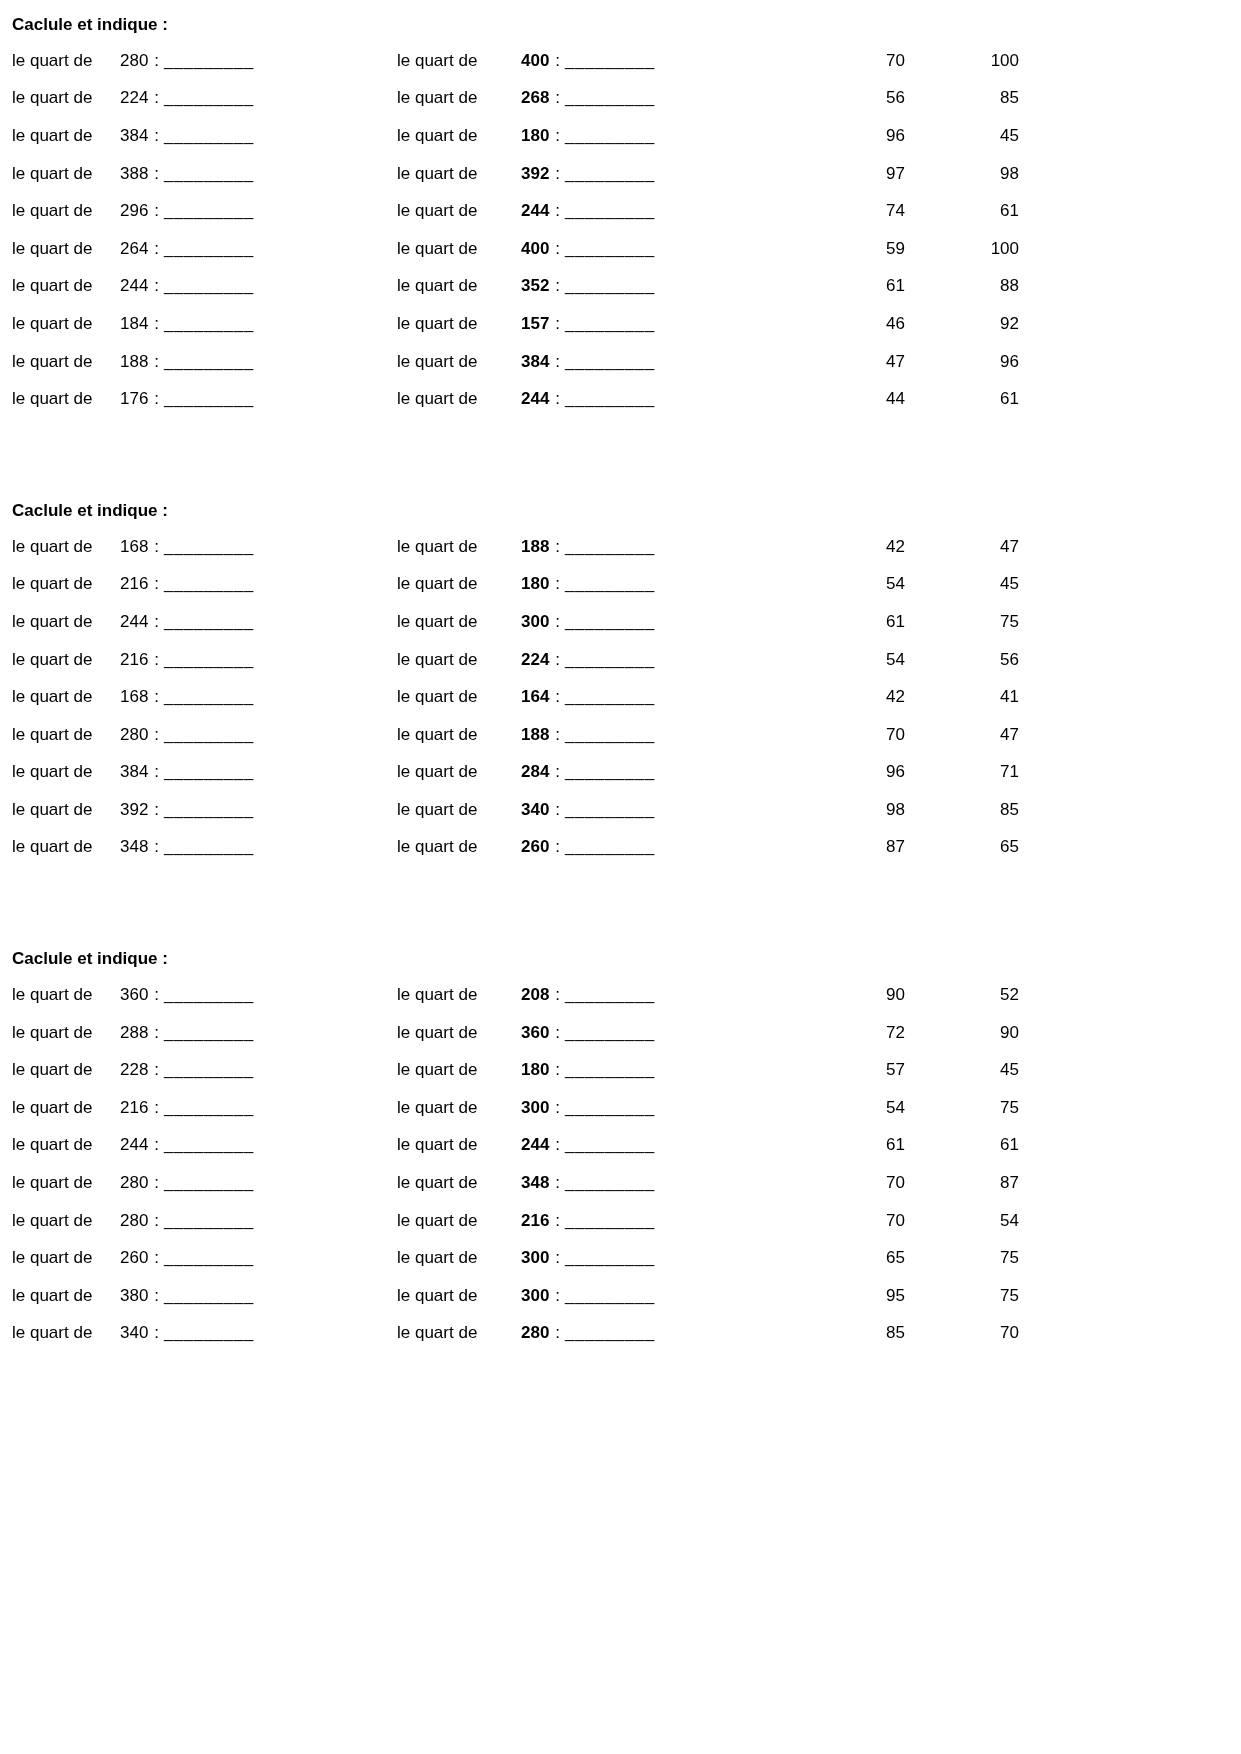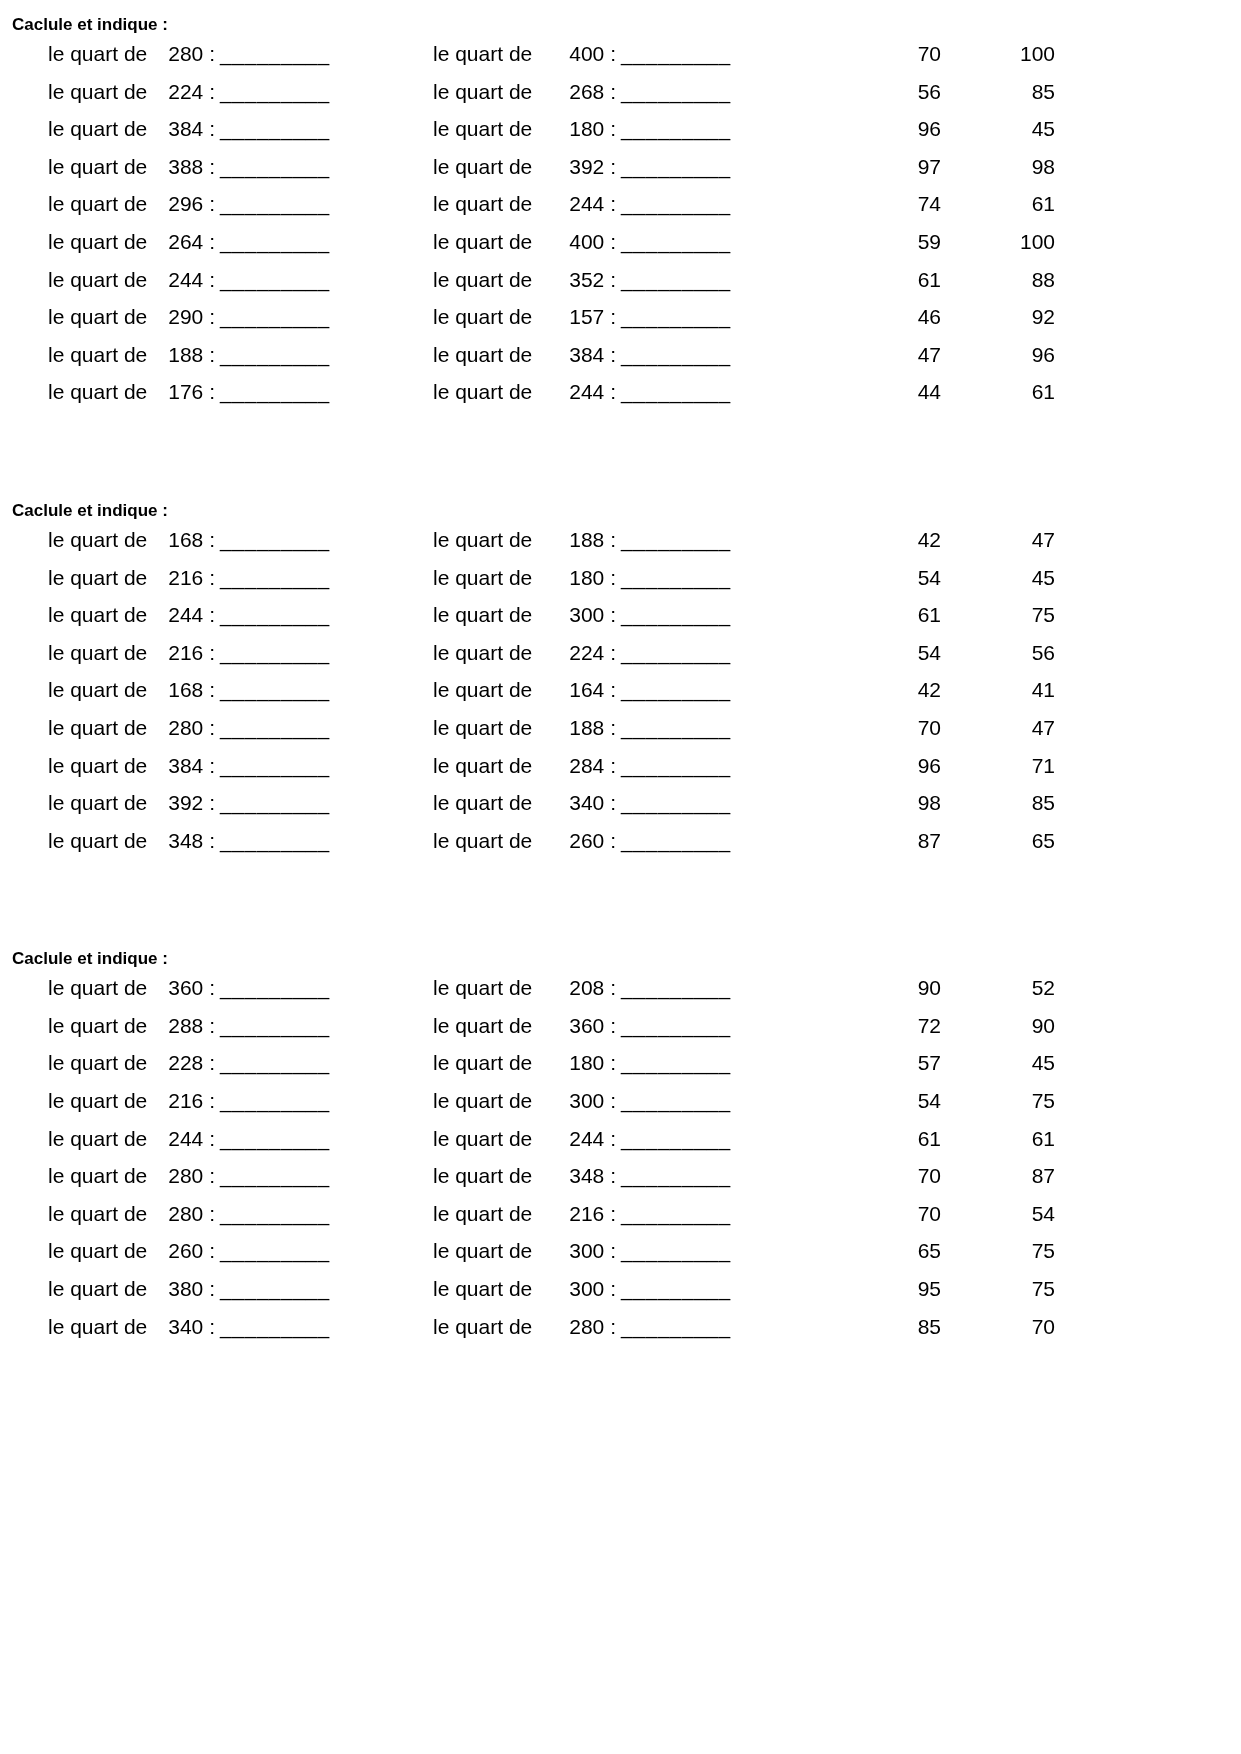--- a/index.html
+++ b/index.html
@@ -22,36 +22,35 @@
     margin-bottom: 82px;
   }
   .heading {
     font-size: 17px;
     font-weight: bold;
     line-height: 22px;
     margin: 0 0 6px 0;
   }
   .row {
     display: flex;
-    align-items: flex-start;
+    align-items: center;
     height: 37.6px;
-    font-size: 21px;
-    margin-left: 36px;
+    font-size: 17px;
   }
   .cell { white-space: nowrap; }
   .c1 { width: 385px; }
   .c2 { width: 430px; }
   .c3 { width: 78px;  text-align: right; }
   .c4 { width: 114px; text-align: right; }
   .num {
     display: inline-block;
     text-align: right;
   }
   .c1 .num { width: 56px; }
-  .c2 .num { width: 72px; }
+  .c2 .num { width: 72px; font-weight: bold; }
   .colon { margin: 0 5px 0 6px; }
   .blank { letter-spacing: 0.5px; }
 </style>
 </head>
 <body>
 
 <main class="page" id="sheet">
   <section class="exercise-section">
     <h2 class="heading">Caclule et indique :</h2>
     <div class="rows">
@@ -98,21 +97,21 @@
   </div>
 
   <div class="row">
     <div class="cell c1"><span class="lbl">le quart de</span><span class="num">244</span><span class="colon">:</span><span class="blank">_________</span></div>
     <div class="cell c2"><span class="lbl">le quart de</span><span class="num">352</span><span class="colon">:</span><span class="blank">_________</span></div>
     <div class="cell c3 ans">61</div>
     <div class="cell c4 ans">88</div>
   </div>
 
   <div class="row">
-    <div class="cell c1"><span class="lbl">le quart de</span><span class="num">290</span><span class="colon">:</span><span class="blank">_________</span></div>
+    <div class="cell c1"><span class="lbl">le quart de</span><span class="num">184</span><span class="colon">:</span><span class="blank">_________</span></div>
     <div class="cell c2"><span class="lbl">le quart de</span><span class="num">157</span><span class="colon">:</span><span class="blank">_________</span></div>
     <div class="cell c3 ans">46</div>
     <div class="cell c4 ans">92</div>
   </div>
 
   <div class="row">
     <div class="cell c1"><span class="lbl">le quart de</span><span class="num">188</span><span class="colon">:</span><span class="blank">_________</span></div>
     <div class="cell c2"><span class="lbl">le quart de</span><span class="num">384</span><span class="colon">:</span><span class="blank">_________</span></div>
     <div class="cell c3 ans">47</div>
     <div class="cell c4 ans">96</div>

